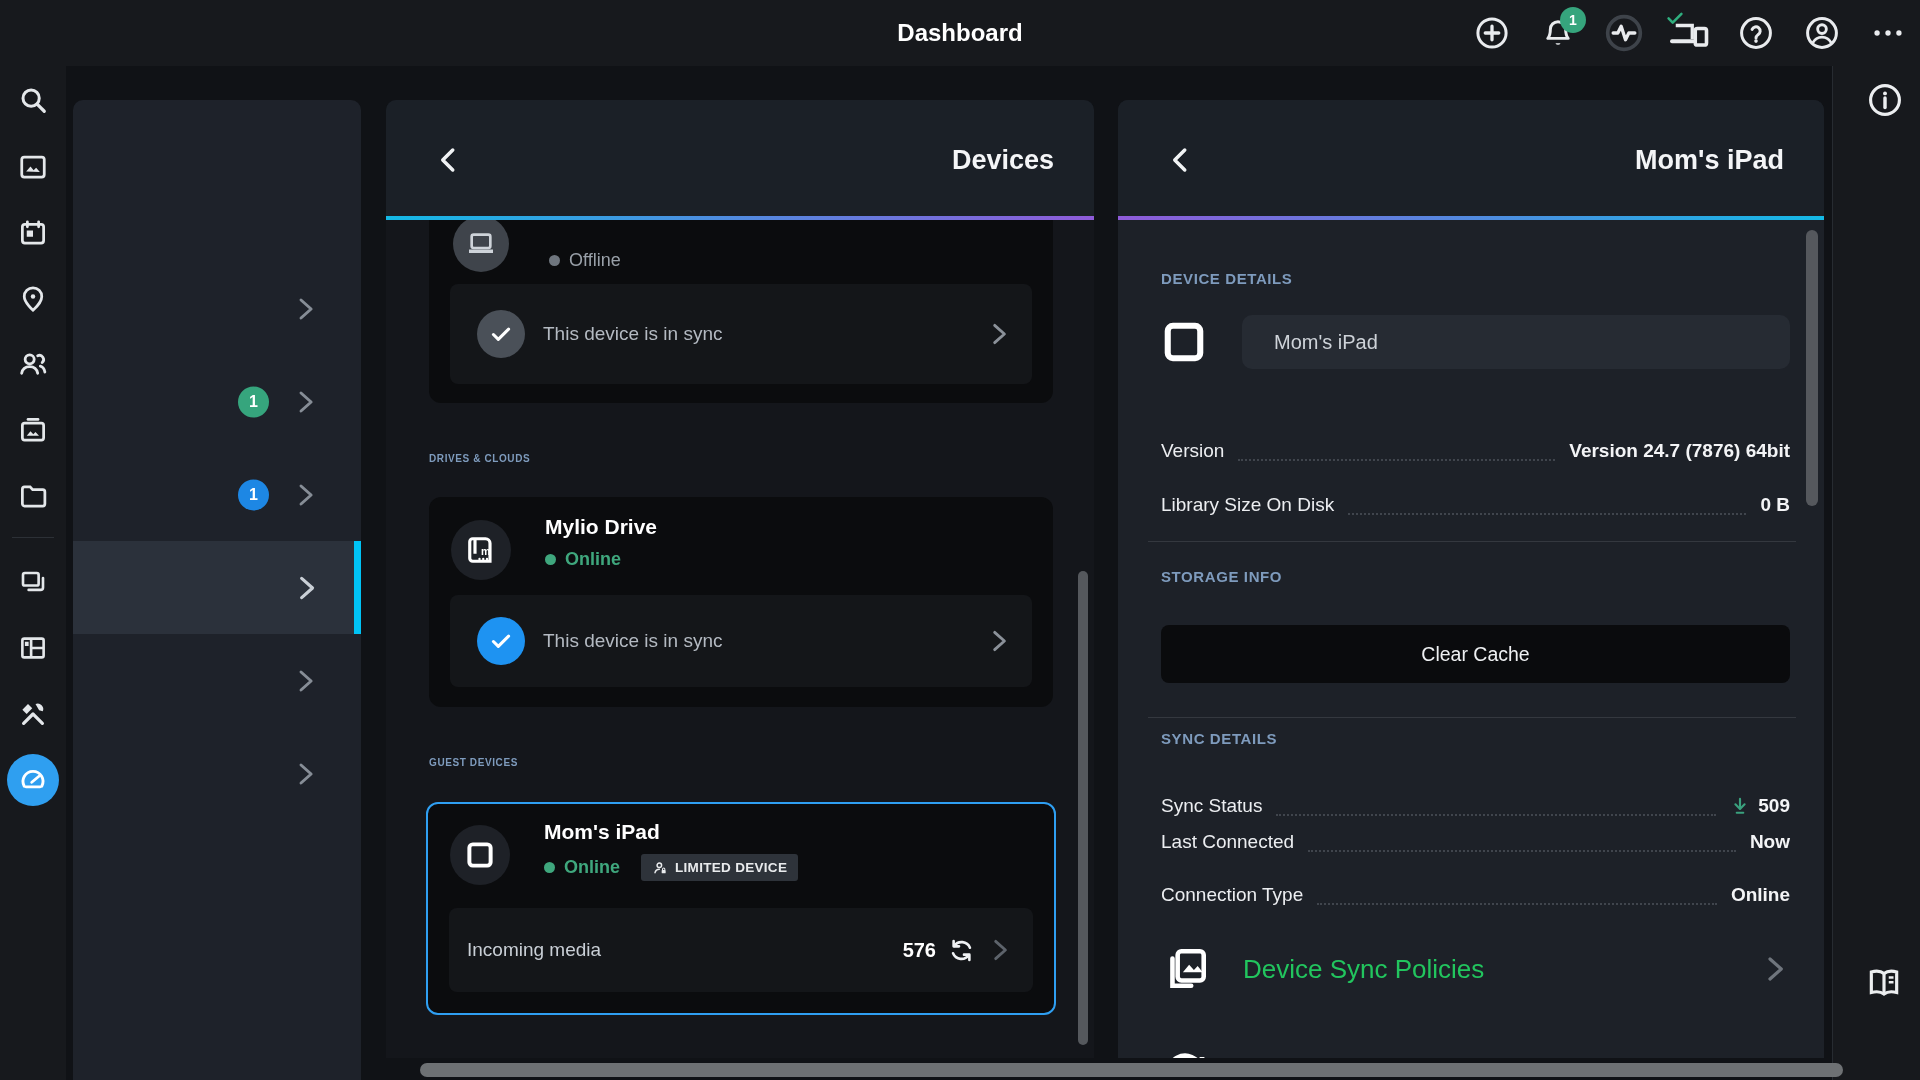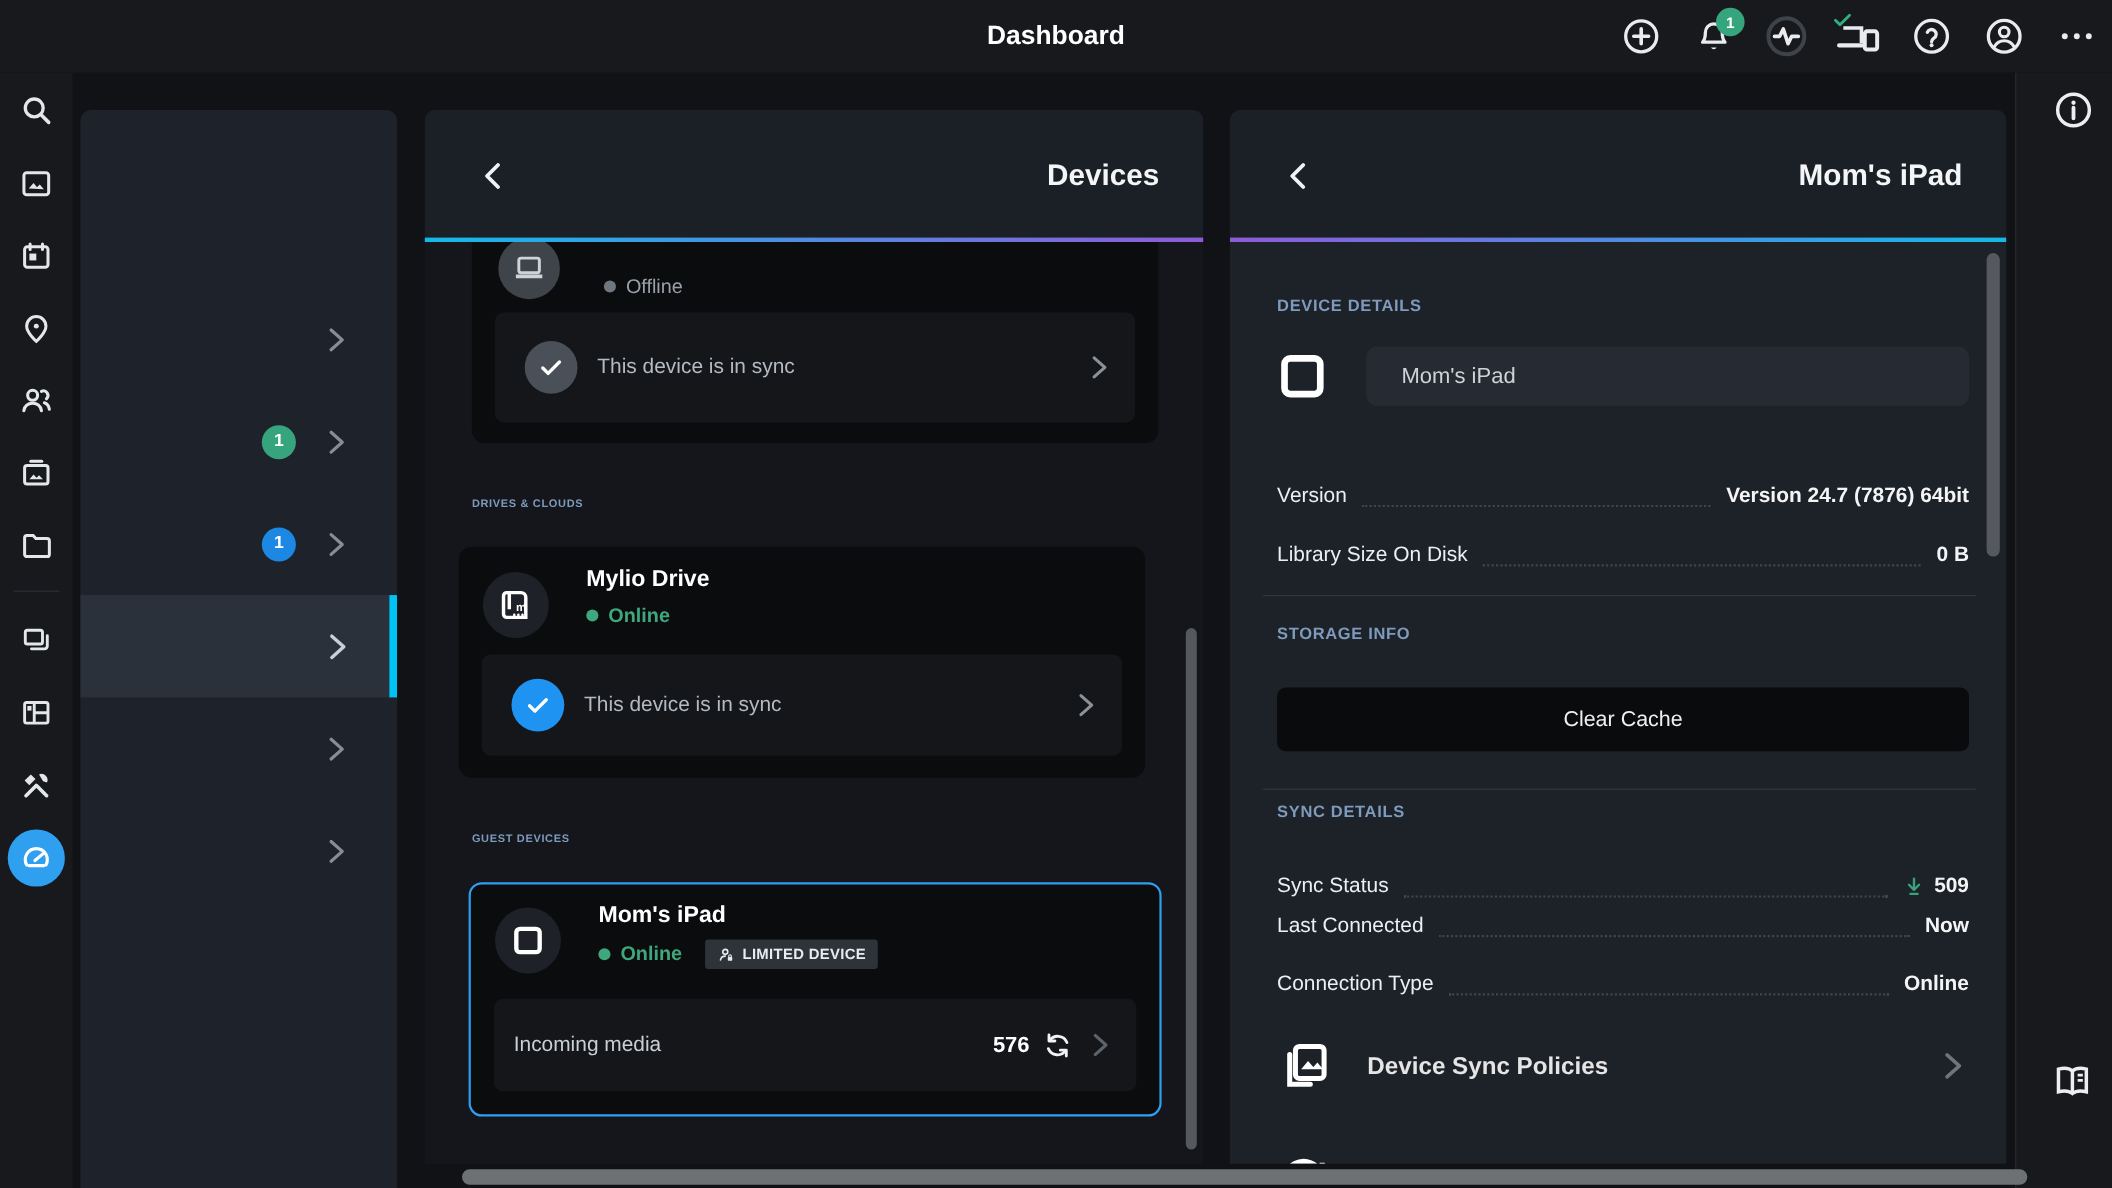--- a/index.html
+++ b/index.html
@@ -61,21 +61,21 @@
 
   
   .d-section-label { position:absolute; left:43px; font-size:15px; font-weight:700; letter-spacing:.6px; color:#7e9bbd; }
   .d-row { position:absolute; left:43px; width:629px; display:flex; align-items:center; }
   .d-label { font-size:19px; color:#eceef1; white-space:nowrap; }
   .d-leader { flex:1; margin:0 14px; border-bottom:2px dotted #40454d; position:relative; top:9px; min-width:20px; }
   .d-value { font-size:19px; font-weight:700; color:#f3f4f6; white-space:nowrap; display:flex; align-items:center; gap:8px; }
   .divider { position:absolute; left:30px; width:648px; height:1px; background:#34383f; }
   .name-input { position:absolute; left:124px; width:548px; height:54px; background:#262b33; border:none; border-radius:10px; color:#ced3d9; font-size:20px; font-family:"Liberation Sans",sans-serif; padding:0 32px; outline:none; }
   .big-btn { position:absolute; left:43px; width:629px; height:58px; background:#0a0b0d; border:none; border-radius:8px; color:#eef0f2; font-size:19.5px; font-family:"Liberation Sans",sans-serif; cursor:pointer; }
-  .link-row-title { font-size:22px; font-weight:700; color:#e5e5e5; }
+  .link-row-title { font-size:26px; font-weight:400; color:#22c55e; }
 
   
   .vscroll { position:absolute; border-radius:6px; background:#55585d; }
   .hscroll { position:absolute; left:420px; top:1063px; width:1423px; height:14px; border-radius:7px; background:#6e7174; }
 
   
   .strip { left:1832px; top:66px; width:88px; height:1014px; background:#17191d; border-left:1px solid #272b31; }
 
   svg { display:block; }
 </style>
@@ -402,21 +402,21 @@
             </div>
           <div class="sync-text">This device is in sync</div>
           <svg class="chev" width="26" height="26">
               <use href="#i-chevR"></use>
             </svg>
         </div>
       </div>
 
       <div class="section-label" style="left:43px; top:233px;">DRIVES &amp; CLOUDS</div>
 
-      <div class="card" style="left:31px; top:277px; width:624px; height:210px;">
+      <div class="card" style="left:43px; top:277px; width:624px; height:210px;">
         <div class="avatar" style="left:22px; top:23px; width:60px; height:60px; background:#1e2127; color:#fff;">
           <svg width="36" height="36">
               <use href="#i-drive"></use>
             </svg>
         </div>
         <div class="card-title" style="left:116px; top:18px;">Mylio Drive</div>
         <div class="status-row" style="left:116px; top:52px;">
           <span class="dot" style="background:#3fa77d"></span>
           <span class="status-text online-text">Online</span>
         </div>

